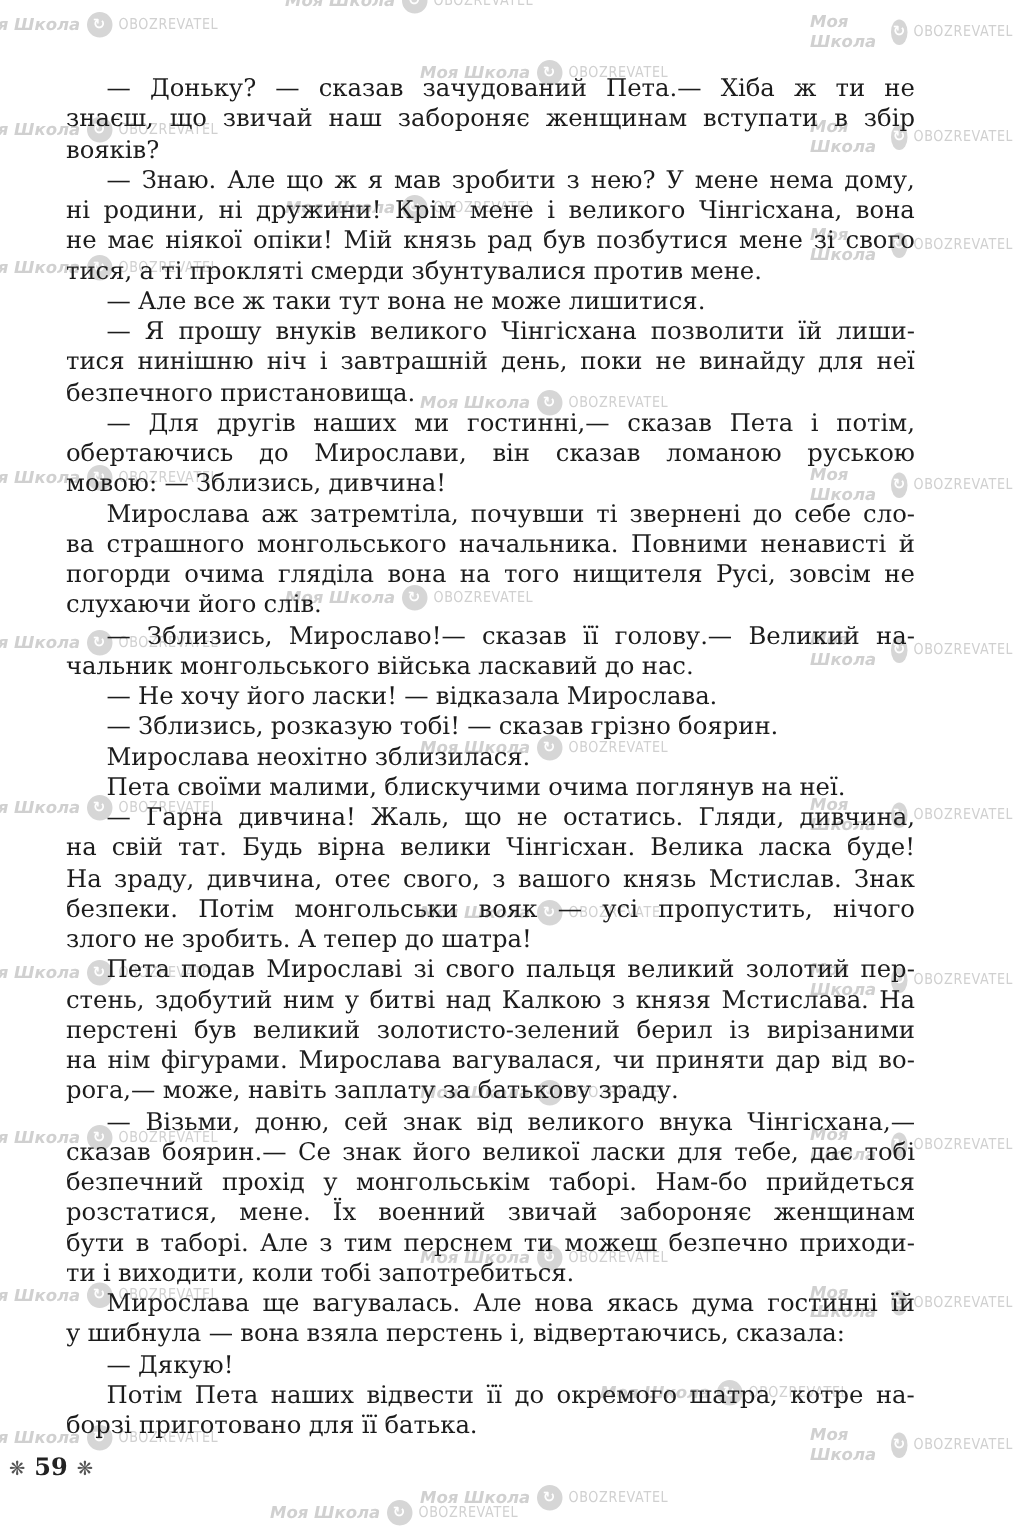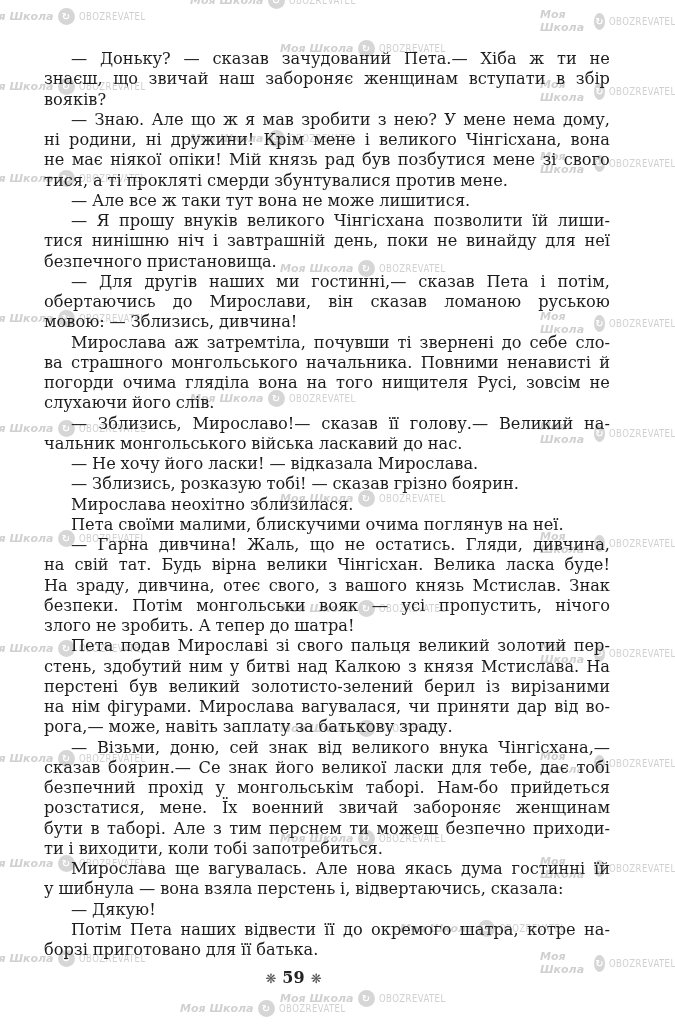--- a/index.html
+++ b/index.html
@@ -13,21 +13,21 @@
   .text {
     position: absolute; left: 44px; top: 49px; width: 566px;
     font-size: 16.2px; line-height: 20.25px;
   }
   .line { white-space: nowrap; height: 20.25px; display: flex; }
   .line.justify { justify-content: space-between; }
   .line.indent { padding-left: 27px; }
   .line span.w { display: inline-block; }
   .line.plain span.w { margin-right: 0.3em; }
   .pagenum {
-    position: absolute; top: 968px; left: 0; width: 587px; text-align: center;
+    position: absolute; top: 968px; left: 0; width: 587px; text-align: left;
     font-size: 16px; font-weight: bold; color: #222;
   }
   .pagenum .orn { font-weight: normal; color: #555; font-size: 13px; margin: 0 6px; }
   .wm {
     position: absolute; display: flex; align-items: center; gap: 4px;
     color: #c8c8c8; font-family: "DejaVu Sans", "Liberation Sans", sans-serif;
     font-size: 11px; pointer-events: none; opacity: 0.85;
   }
   .wm .ms { font-style: italic; font-weight: bold; font-size: 11px; }
   .wm .logo {

